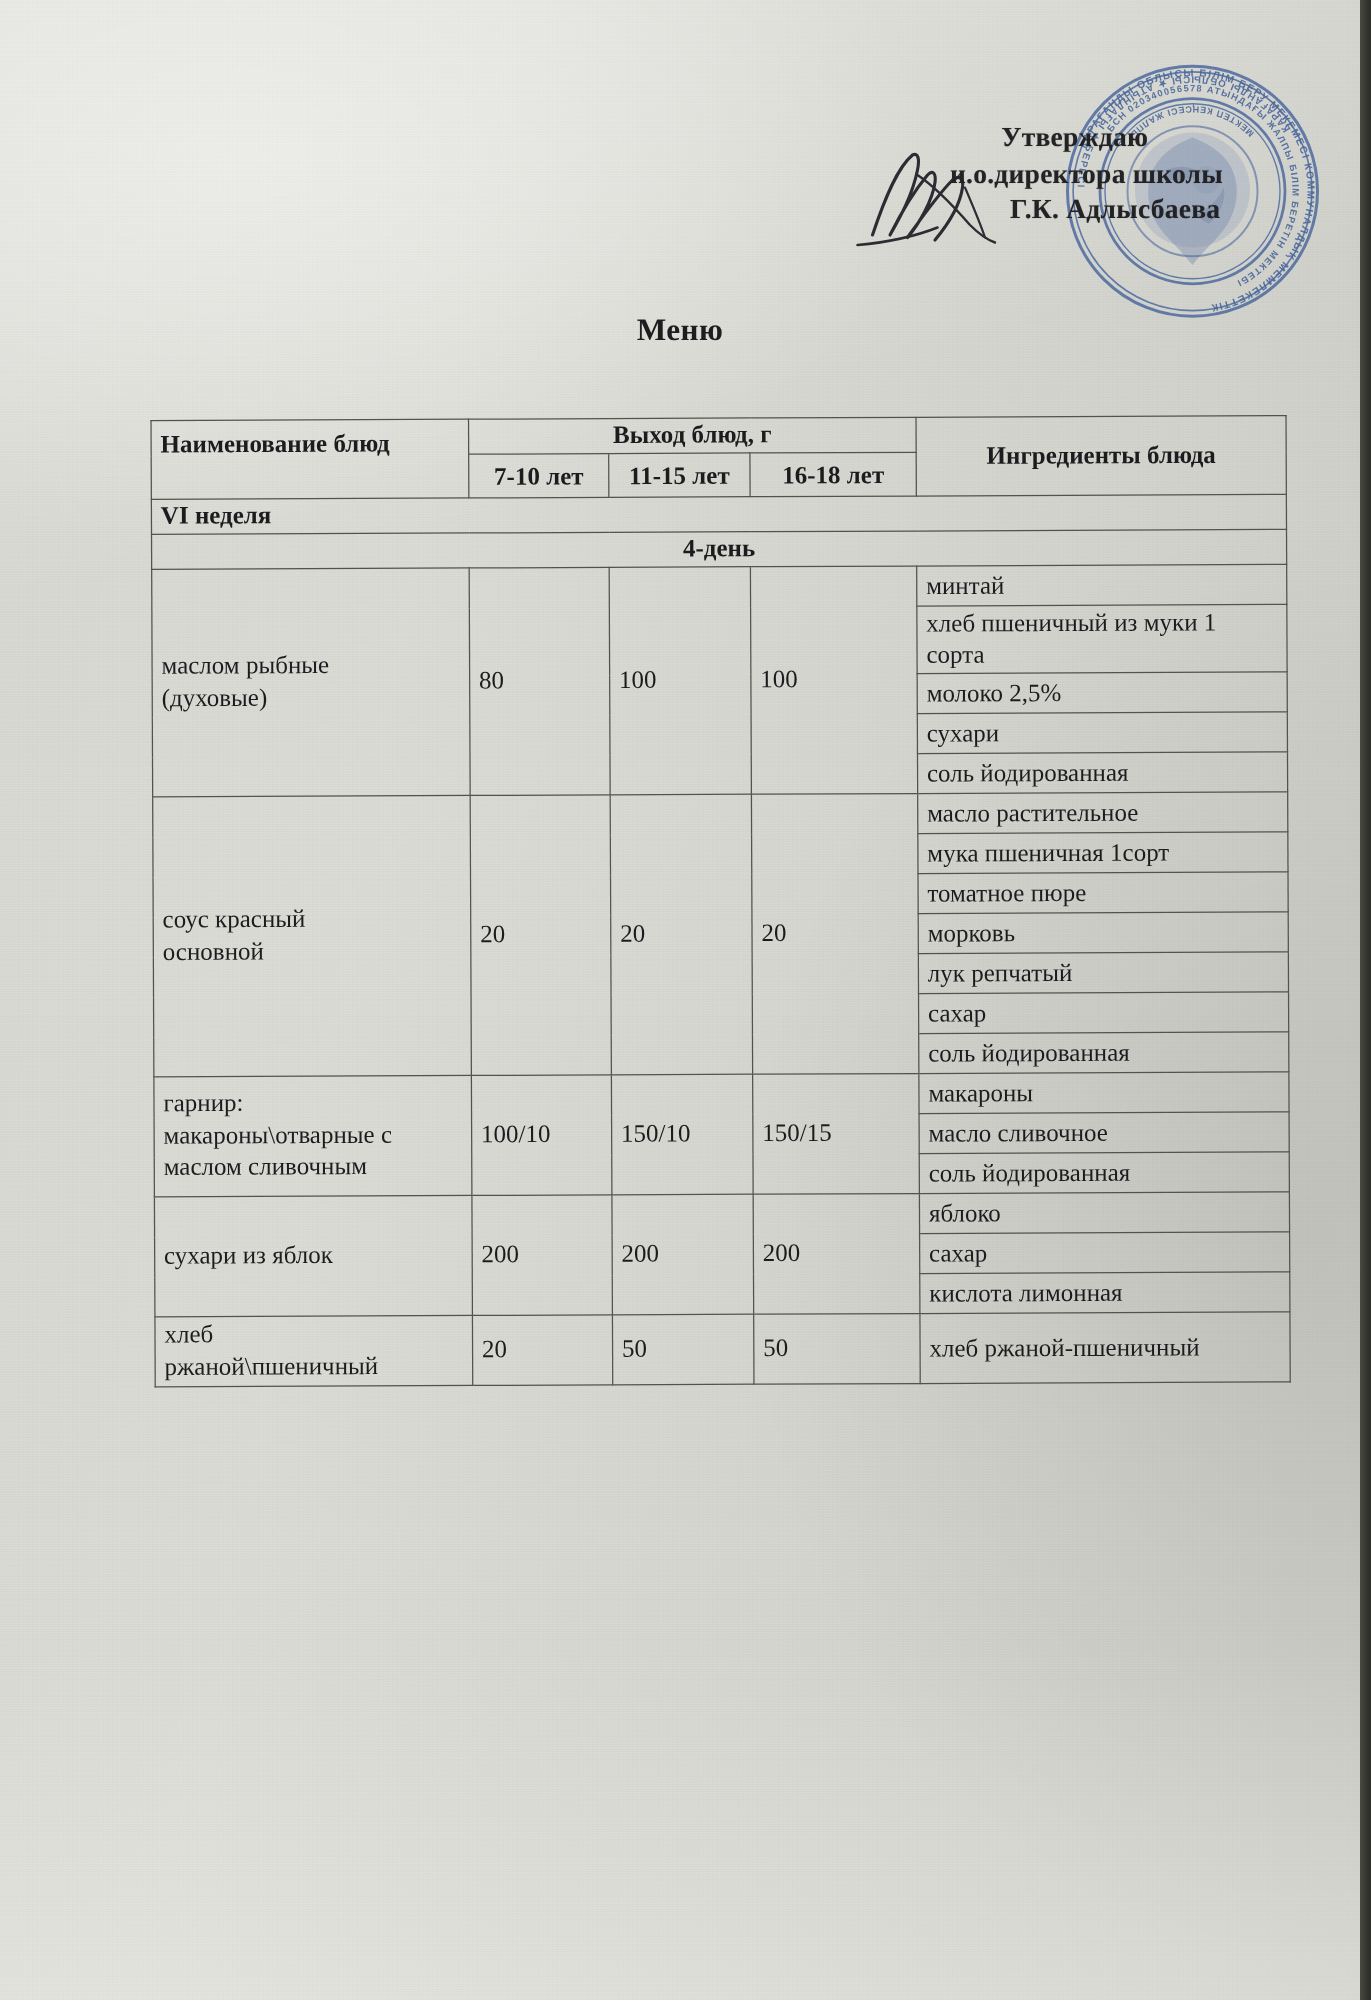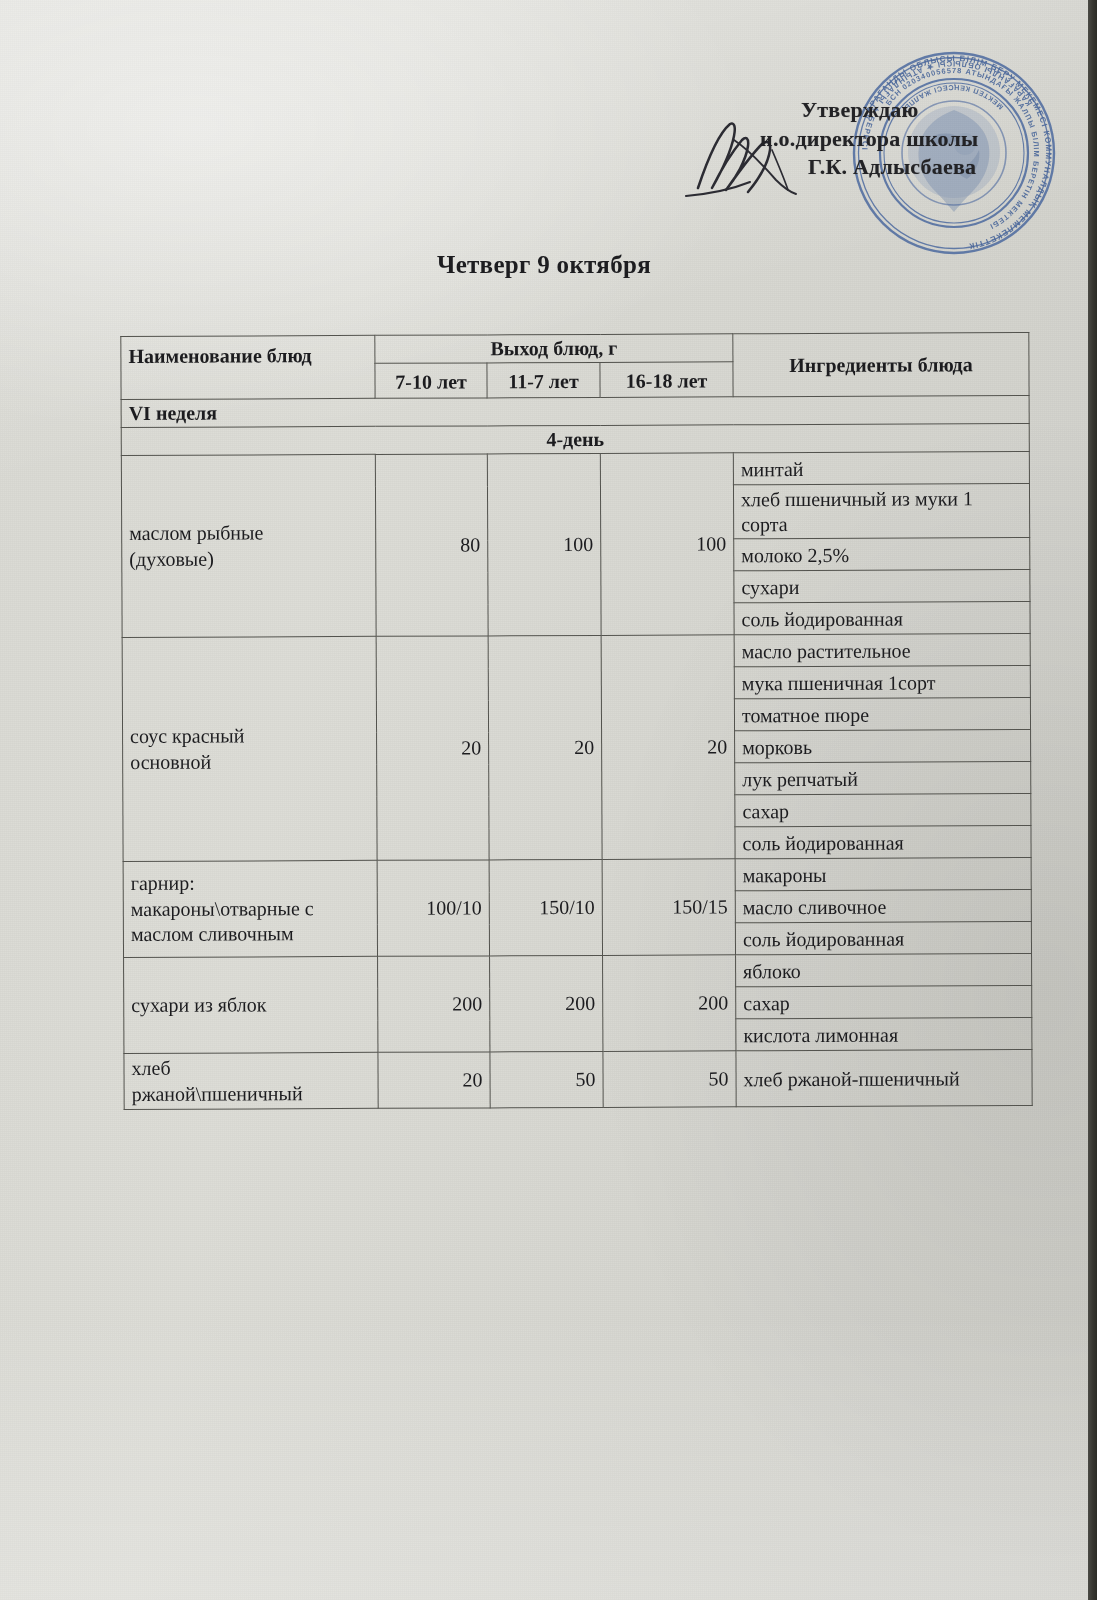--- a/index.html
+++ b/index.html
@@ -163,21 +163,21 @@
     font-weight: 700;
     padding: 4px 7px 5px 7px;
   }
 
   .dish-name {
     text-align: left;
     line-height: 1.28;
     padding: 5px 6px 5px 7px;
   }
   .gram {
-    text-align: right;
+    text-align: left;
     font-size: 21px;
   }
   .ing-cell {
     text-align: left;
     line-height: 1.20;
     padding: 3px 6px 4px 8px;
     height: 27px;
   }
   .ing-cell.tall { line-height: 1.22; }
 </style>
@@ -238,42 +238,42 @@
     </g>
   </svg>
 
   <div id="approval">
     <div class="appr-line l1">Утверждаю</div>
     <div class="appr-line l2">и.о.директора школы</div>
     <div class="appr-line l3">Г.К. Адлысбаева</div>
   </div>
 
   <div id="title-block">
-    <div class="t">Четверг  9 октября</div>
+    <div class="t">Меню</div>
   </div>
 
   <table id="menu-table">
     <colgroup>
       <col class="col-name">
         <col class="col-a">
         <col class="col-b">
         <col class="col-c">
         <col class="col-ing">
     </colgroup>
     <tbody>
 
       <tr>
         <th class="hdr-name" rowspan="2">Наименование блюд</th>
         <th colspan="3">Выход блюд, г</th>
         <th class="hdr-ing" rowspan="2">Ингредиенты блюда</th>
       </tr>
 
       <tr>
         <th class="hdr-age">7-10 лет</th>
-        <th class="hdr-age">11-7 лет</th>
+        <th class="hdr-age">11-15 лет</th>
         <th class="hdr-age">16-18 лет</th>
       </tr>
 
       <tr class="week-row">
         <td colspan="5">VI неделя</td>
       </tr>
 
       <tr class="day-row">
         <td colspan="5">4-день</td>
       </tr>

